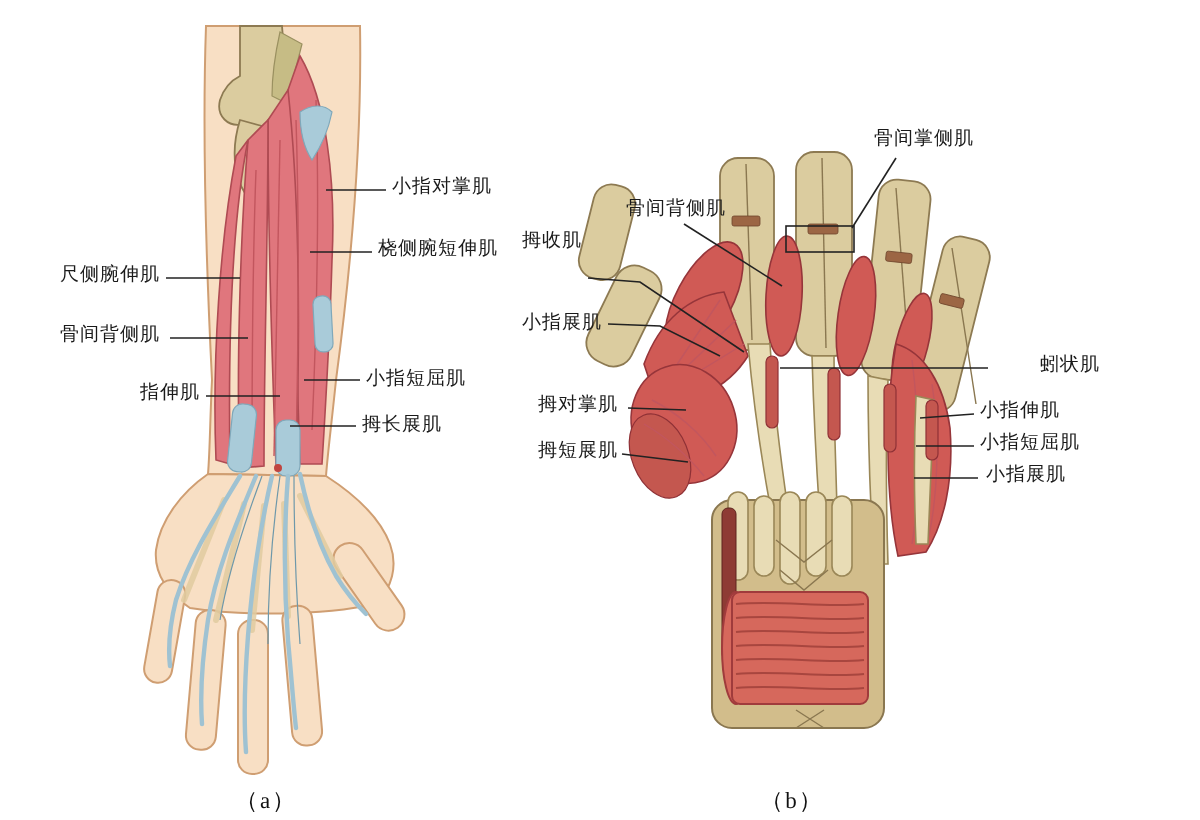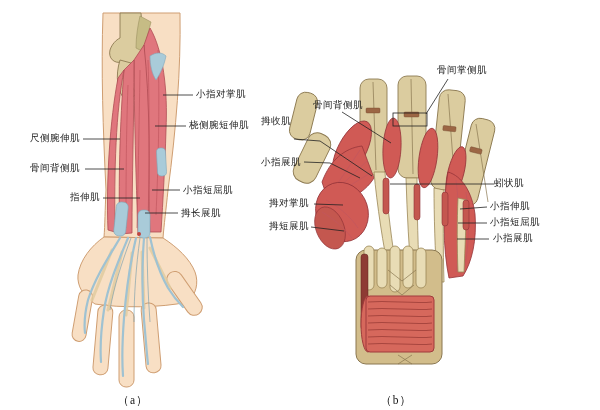--- a/index.html
+++ b/index.html
@@ -219,19 +219,19 @@
   <div class="lbl" style="left:183px;top:185px">小指短屈肌</div>
   <div class="lbl" style="left:181px;top:208px">拇长展肌</div>
   <div class="cap" style="left:113px;top:393px">（a）</div>
 
   <div class="lbl" style="left:437px;top:65px">骨间掌侧肌</div>
   <div class="lbl" style="left:313px;top:100px">骨间背侧肌</div>
   <div class="lbl r" style="left:243px;top:116px;width:48px">拇收肌</div>
   <div class="lbl r" style="left:243px;top:157px;width:58px">小指展肌</div>
   <div class="lbl r" style="left:251px;top:198px;width:58px">拇对掌肌</div>
   <div class="lbl r" style="left:251px;top:221px;width:58px">拇短展肌</div>
-  <div class="lbl" style="left:494px;top:178px">蚓状肌</div>
+  <div class="lbl" style="left:520px;top:178px">蚓状肌</div>
   <div class="lbl" style="left:490px;top:201px">小指伸肌</div>
   <div class="lbl" style="left:490px;top:217px">小指短屈肌</div>
   <div class="lbl" style="left:493px;top:233px">小指展肌</div>
   <div class="cap" style="left:376px;top:393px">（b）</div>
 
 </div>
 
 </body></html>

